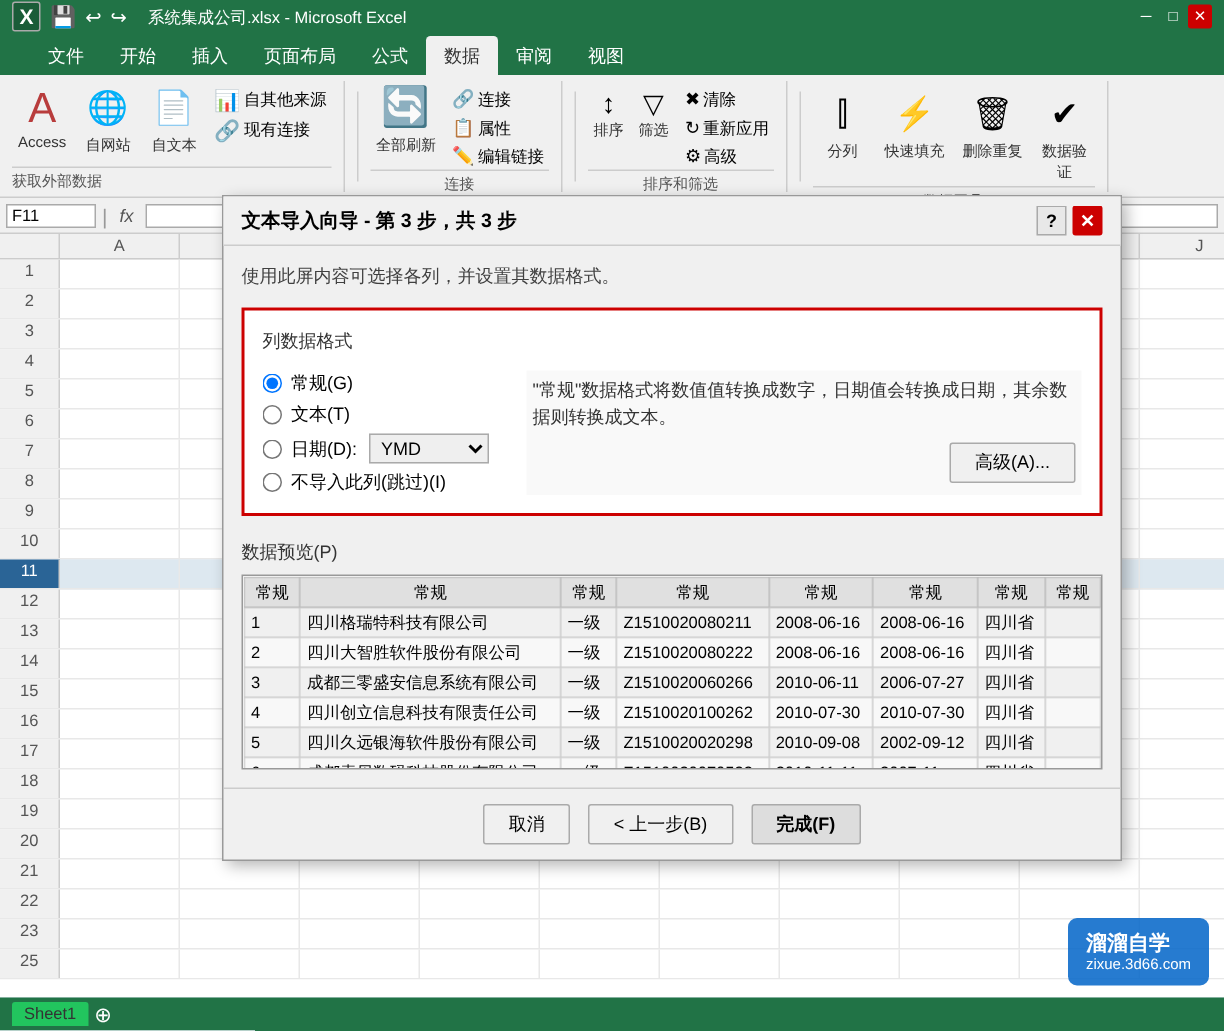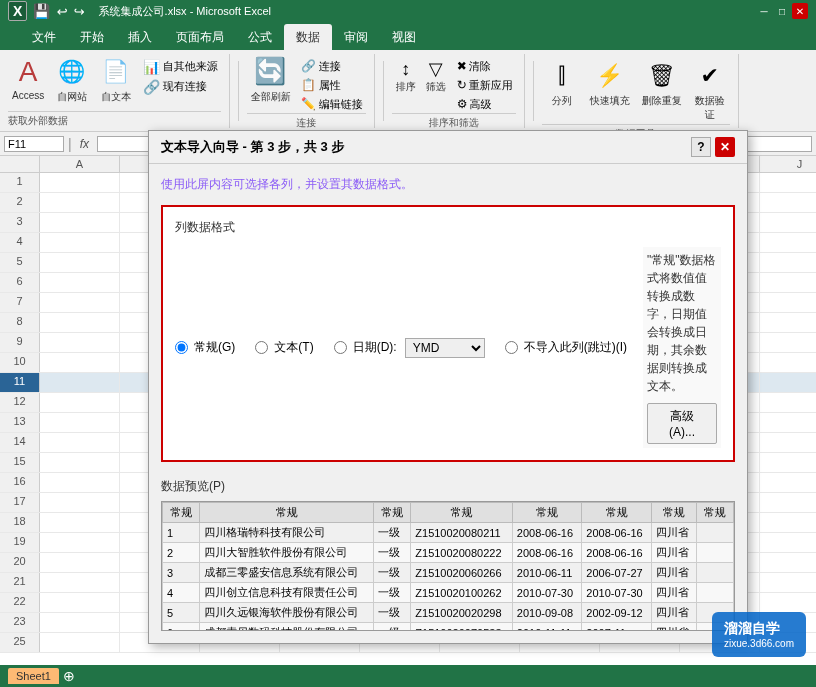--- a/index.html
+++ b/index.html
@@ -255,21 +255,21 @@
       align-items: center;
       justify-content: center;
       font-size: 12px;
       cursor: pointer;
     }
     .dialog-body {
       padding: 12px;
     }
     .dialog-instruction {
       font-size: 12px;
-      color: #8b5cf6;
+      color: #404040;
       margin-bottom: 12px;
     }
 
     
     .format-box {
       border: 2px solid #c00;
       padding: 12px;
       background: white;
       margin-bottom: 16px;
     }
@@ -278,22 +278,22 @@
       font-weight: normal;
       margin-bottom: 11px;
       color: #333;
     }
     .format-options {
       display: flex;
       gap: 16px;
     }
     .format-left {
       display: flex;
-      flex-direction: row;
-      gap: 20px;
+      flex-direction: column;
+      gap: 4px;
       min-width: 160px;
     }
     .radio-option {
       display: flex;
       align-items: center;
       gap: 6px;
       font-size: 12px;
       cursor: pointer;
     }
     .radio-option input[type="radio"] {
@@ -882,21 +882,21 @@
         <div class="grid-cell"></div>
         <div class="grid-cell"></div>
         <div class="grid-cell"></div>
         <div class="grid-cell"></div>
       </div>
 
   </div>
 </div>
 
 <div class="status-bar">
-  <span style="background:#fdba74;color:#333;padding:2px 8px;border-radius:2px 2px 0 0;font-size:11px;">Sheet1</span>
+  <span style="background:#22c55e;color:#333;padding:2px 8px;border-radius:2px 2px 0 0;font-size:11px;">Sheet1</span>
   <span style="color:white;margin-left:4px;font-size:14px;">⊕</span>
 </div>
 
 <div class="dialog">
 
   <div class="dialog-title-bar">
     <span>文本导入向导 - 第 3 步，共 3 步</span>
     <div class="dialog-title-controls">
       <div class="dialog-help-btn">?</div>
       <div class="dialog-close-btn">✕</div>
@@ -1017,18 +1017,24 @@
                 <td>2007-11-...</td>
                 <td>四川省</td>
                 <td></td>
               </tr>
             </tbody>
         </table>
       </div>
     </div>
   </div>
 
+  <div class="dialog-footer">
+    <button class="btn">取消</button>
+    <button class="btn">&lt; 上一步(B)</button>
+
+    <button class="btn" style="background:#ddd;font-weight:bold;">完成(F)</button>
+  </div>
 </div>
 
 <div class="watermark">
   <div class="watermark-top">溜溜自学</div>
   <div class="watermark-bottom">zixue.3d66.com</div>
 </div>
 
 </body></html>

